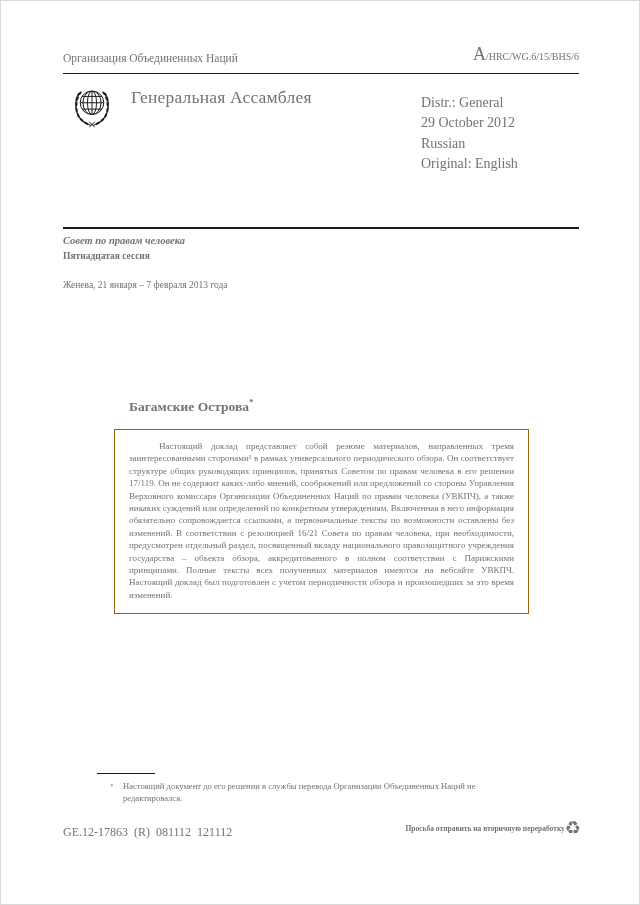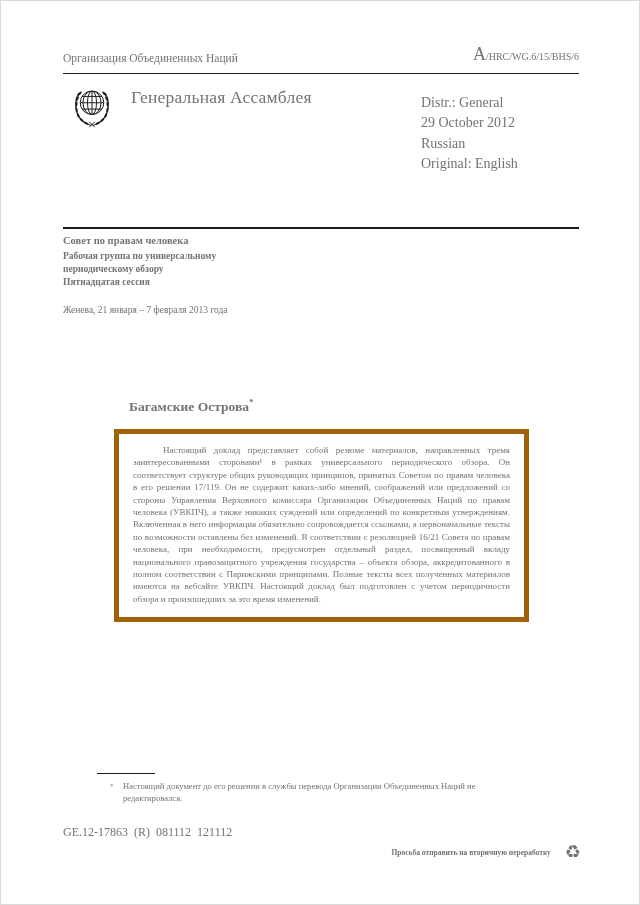--- a/index.html
+++ b/index.html
@@ -13,33 +13,33 @@
   .org-name{ position:absolute; left:62px; top:51px; font-size:11.5px; }
   .doc-symbol{ position:absolute; right:60px; top:43px; text-align:right; white-space:nowrap; }
   .doc-symbol .big{ font-size:18px; }
   .doc-symbol .rest{ font-size:10px; }
   .rule-top{ position:absolute; left:62px; right:60px; top:72px; height:1px; background:#1a1a1a; }
   .emblem{ position:absolute; left:62px; top:79px; width:58px; height:60px; }
   .masthead-title{ position:absolute; left:130px; top:86px; font-size:17.5px; font-weight:normal; letter-spacing:.2px; }
   .distr{ position:absolute; left:420px; top:92px; font-size:14px; line-height:1.45; }
   .rule-heavy{ position:absolute; left:62px; right:60px; top:226px; height:2px; background:#1a1a1a; }
   .session{ position:absolute; left:62px; top:233px; font-size:9.5px; line-height:1.28; }
-  .session .s1{ font-size:10.5px; font-weight:bold; margin-bottom:3px; }
+  .session .s1{ font-size:10.5px; font-weight:bold; margin-bottom:3px;font-style:italic; }
   .session .s2{ font-weight:bold; max-width:180px; margin-bottom:1px; }
   .session .s3{ font-weight:bold; margin-bottom:16px; }
   .doc-title{ position:absolute; left:122px; top:316px; width:362px; font-size:13.5px; font-weight:bold; line-height:1.3; }
   .country{ position:absolute; left:128px; top:396px; font-size:13.5px; font-weight:bold; }
   .country sup{ font-size:9px; }
-  .summary-box{ position:absolute; left:113px; top:428px; width:415px; border:5px solid #a16207; padding:10px 14px 12px 14px; background:#fff; }
+  .summary-box{ position:absolute; left:113px; top:428px; width:415px; border:1px solid #a16207; padding:10px 14px 12px 14px; background:#fff; }
   .summary-box p{ font-size:9px; line-height:1.38; text-align:justify; text-indent:30px; }
   .fn-rule{ position:absolute; left:96px; top:772px; width:58px; height:1px; background:#1a1a1a; }
   .footnote{ position:absolute; left:109px; top:779px; width:415px; font-size:8.6px; line-height:1.45; display:flex; }
   .footnote .marker{ width:13px; flex:none; font-size:7px; padding-top:1px; }
   .footer-ge{ position:absolute; left:62px; top:824px; font-size:12px; white-space:pre; }
-  .footer-recycle{ position:absolute; right:58px; top:818px; display:flex; align-items:center; gap:14px;margin-top:24px; }
+  .footer-recycle{ position:absolute; right:58px; top:818px; display:flex; align-items:center; gap:0; }
   .footer-recycle .txt{ font-size:7.5px; font-weight:bold; }
   .footer-recycle .icon{ font-size:18px; line-height:1; }
 </style>
 </head>
 <body>
 
 <div class="page">
 
   <div class="org-name">Организация Объединенных Наций</div>
   <div class="doc-symbol"><span class="big">A</span><span class="rest">/HRC/WG.6/15/BHS/6</span></div>
@@ -85,21 +85,20 @@
     <div>Distr.: General</div>
     <div>29 October 2012</div>
     <div>Russian</div>
     <div>Original: English</div>
   </div>
 
   <div class="rule-heavy"></div>
 
   <div class="session">
     <div class="s1">Совет по правам человека</div>
-    <div class="s2">Рабочая группа по универсальному периодическому обзору</div>
     <div class="s3">Пятнадцатая сессия</div>
     <div class="s4">Женева, 21 января – 7 февраля 2013 года</div>
   </div>
 
   <div class="country"><span>Багамские Острова</span><sup>*</sup></div>
 
   <div class="summary-box">
     <p>Настоящий доклад представляет собой резюме материалов, направленных тремя заинтересованными сторонами¹ в рамках универсального периодического обзора. Он соответствует структуре общих руководящих принципов, принятых Советом по правам человека в его решении 17/119. Он не содержит каких-либо мнений, соображений или предложений со стороны Управления Верховного комиссара Организации Объединенных Наций по правам человека (УВКПЧ), а также никаких суждений или определений по конкретным утверждениям. Включенная в него информация обязательно сопровождается ссылками, а первоначальные тексты по возможности оставлены без изменений. В соответствии с резолюцией 16/21 Совета по правам человека, при необходимости, предусмотрен отдельный раздел, посвященный вкладу национального правозащитного учреждения государства – объекта обзора, аккредитованного в полном соответствии с Парижскими принципами. Полные тексты всех полученных материалов имеются на вебсайте УВКПЧ. Настоящий доклад был подготовлен с учетом периодичности обзора и произошедших за это время изменений.</p>
   </div>
 

